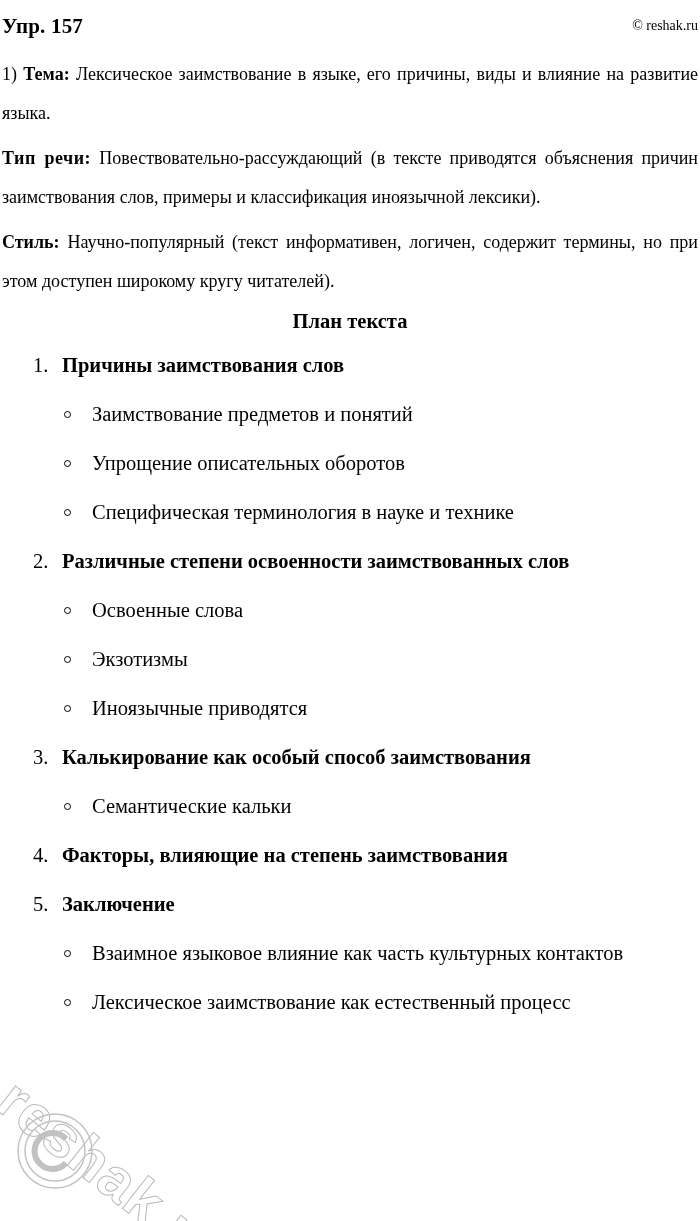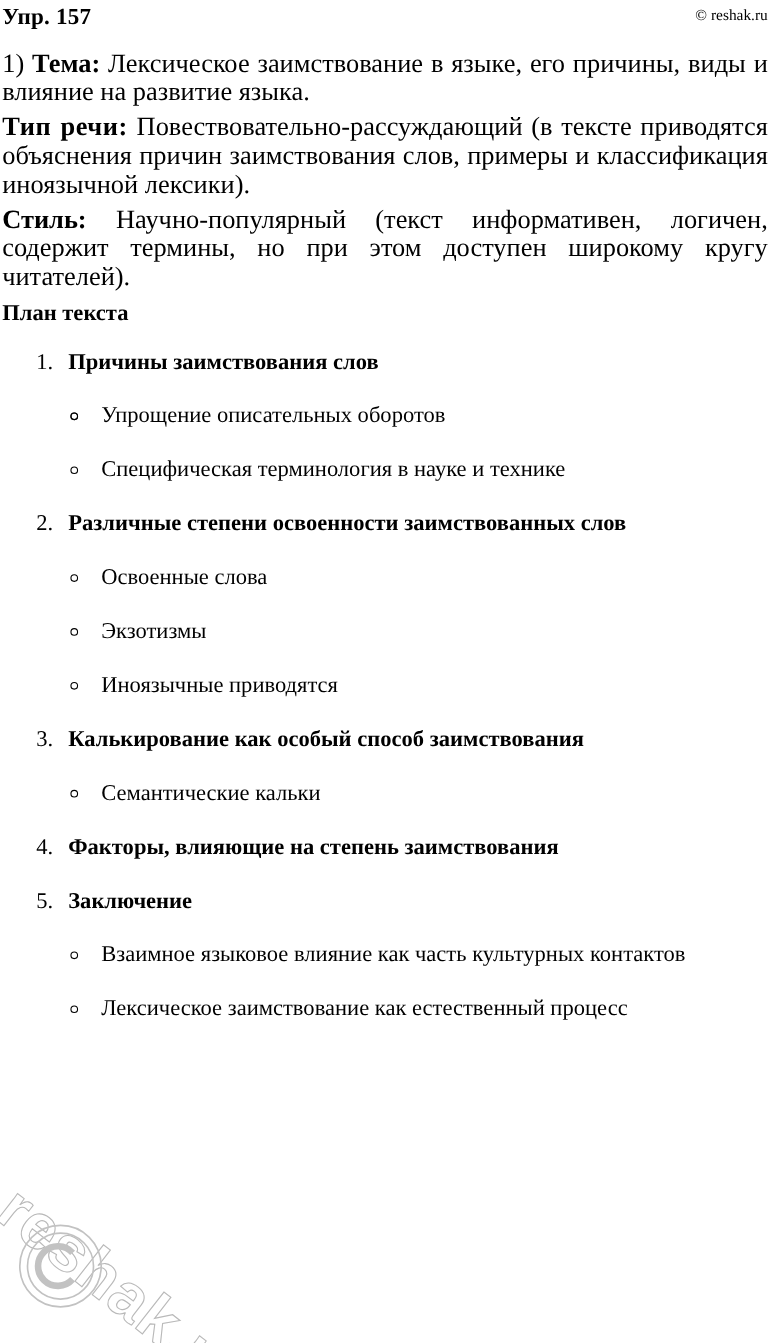--- a/index.html
+++ b/index.html
@@ -21,58 +21,59 @@
     position: relative;
     width: 700px;
     height: 1221px;
     box-sizing: border-box;
     padding: 0 2px 0 2px;
   }
 
   
   .header {
     display: flex;
-    align-items: center;
+    align-items: flex-end;
     justify-content: space-between;
     height: 28px;
-    padding-top: 1px;
+    padding-top: 11px;
   }
   .header-title {
     font-size: 21px;
     font-weight: bold;
     letter-spacing: 0.2px;
     line-height: 26px;
   }
   .header-copy {
     font-size: 14px;
     font-weight: normal;
     line-height: 26px;
     white-space: nowrap;
   }
 
   
   .para {
-    font-size: 24px;
-    line-height: 26px;
+    font-size: 18px;
+    line-height: 39px;
     text-align: justify;
     text-justify: inter-word;
     margin: 0;
     padding: 0;
   }
   .para.first { margin-top: 16px; }
   .para.gap   { margin-top: 6px; }
   .para b { font-weight: bold; }
   .para .sp { letter-spacing: 0.5px; font-family: Liberation Serif, serif; }
 
   .section-title {
     font-size: 20.5px;
     font-weight: bold;
     line-height: 40px;
     margin: 0;
     padding: 0;
+    text-align: center;
   }
 
   
   .outline {
     margin: 0;
     padding: 0;
     list-style: none;
   }
   .outline-item { margin: 0; padding: 0; }
 
@@ -181,20 +182,21 @@
   <ol class="outline">
 
     <li class="outline-item">
       <div class="num-row">
         <span class="num-marker">1.</span>
         <span>Причины заимствования слов</span>
       </div>
       <ul class="sub-list">
         <li class="sub-row">
           <span class="sub-marker"></span>
+          <span>Заимствование предметов и понятий</span>
         </li>
         <li class="sub-row">
           <span class="sub-marker"></span>
           <span>Упрощение описательных оборотов</span>
         </li>
         <li class="sub-row">
           <span class="sub-marker"></span>
           <span>Специфическая терминология в науке и технике</span>
         </li>
       </ul>

